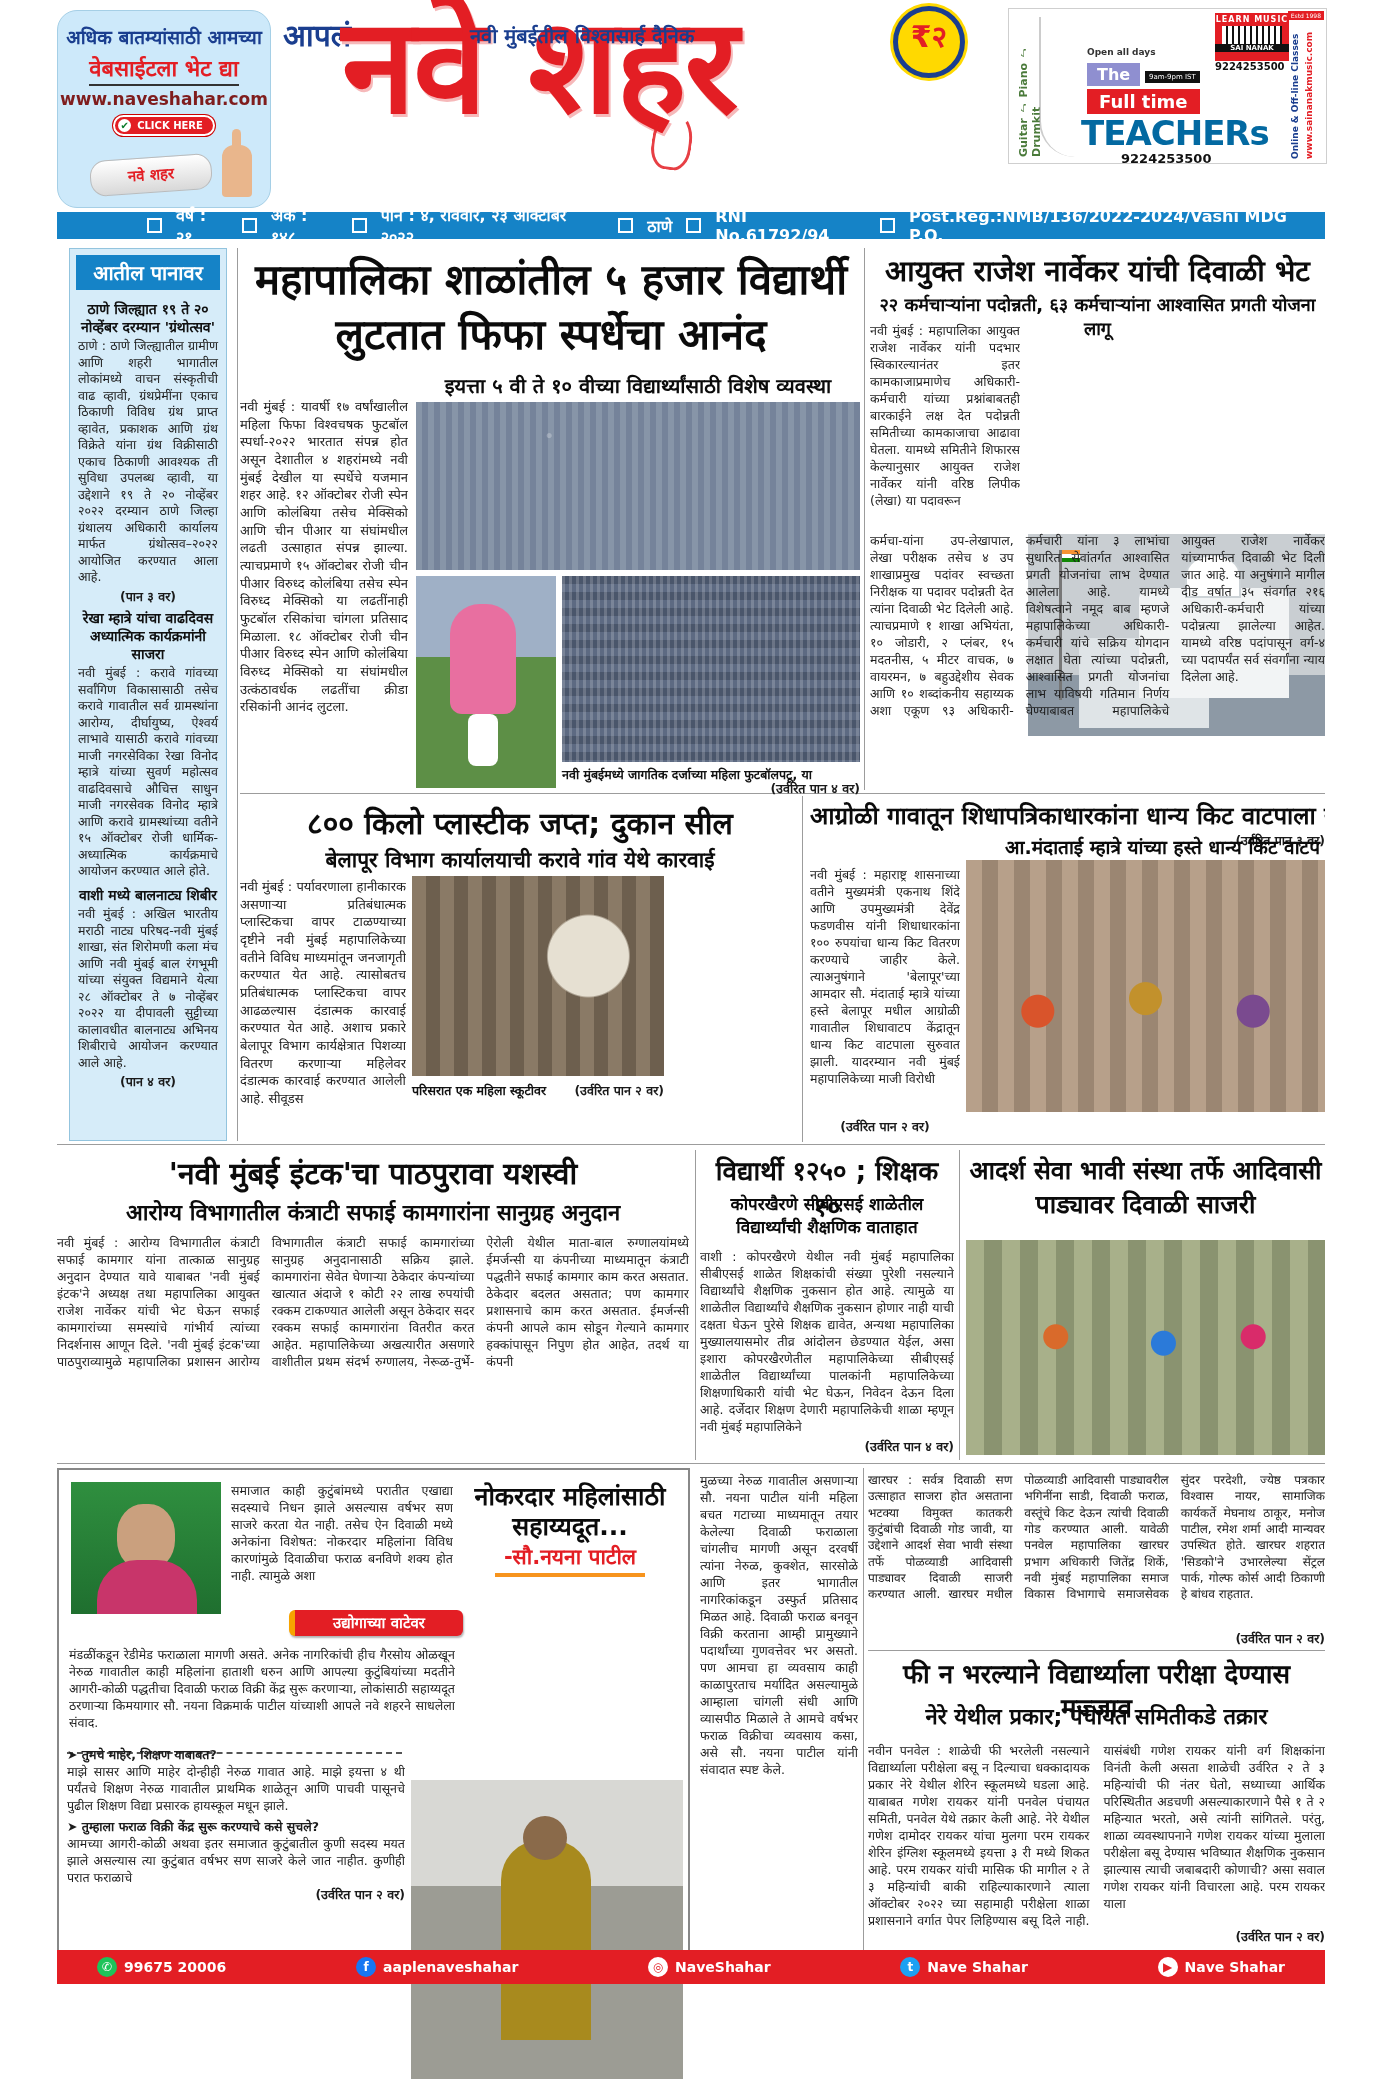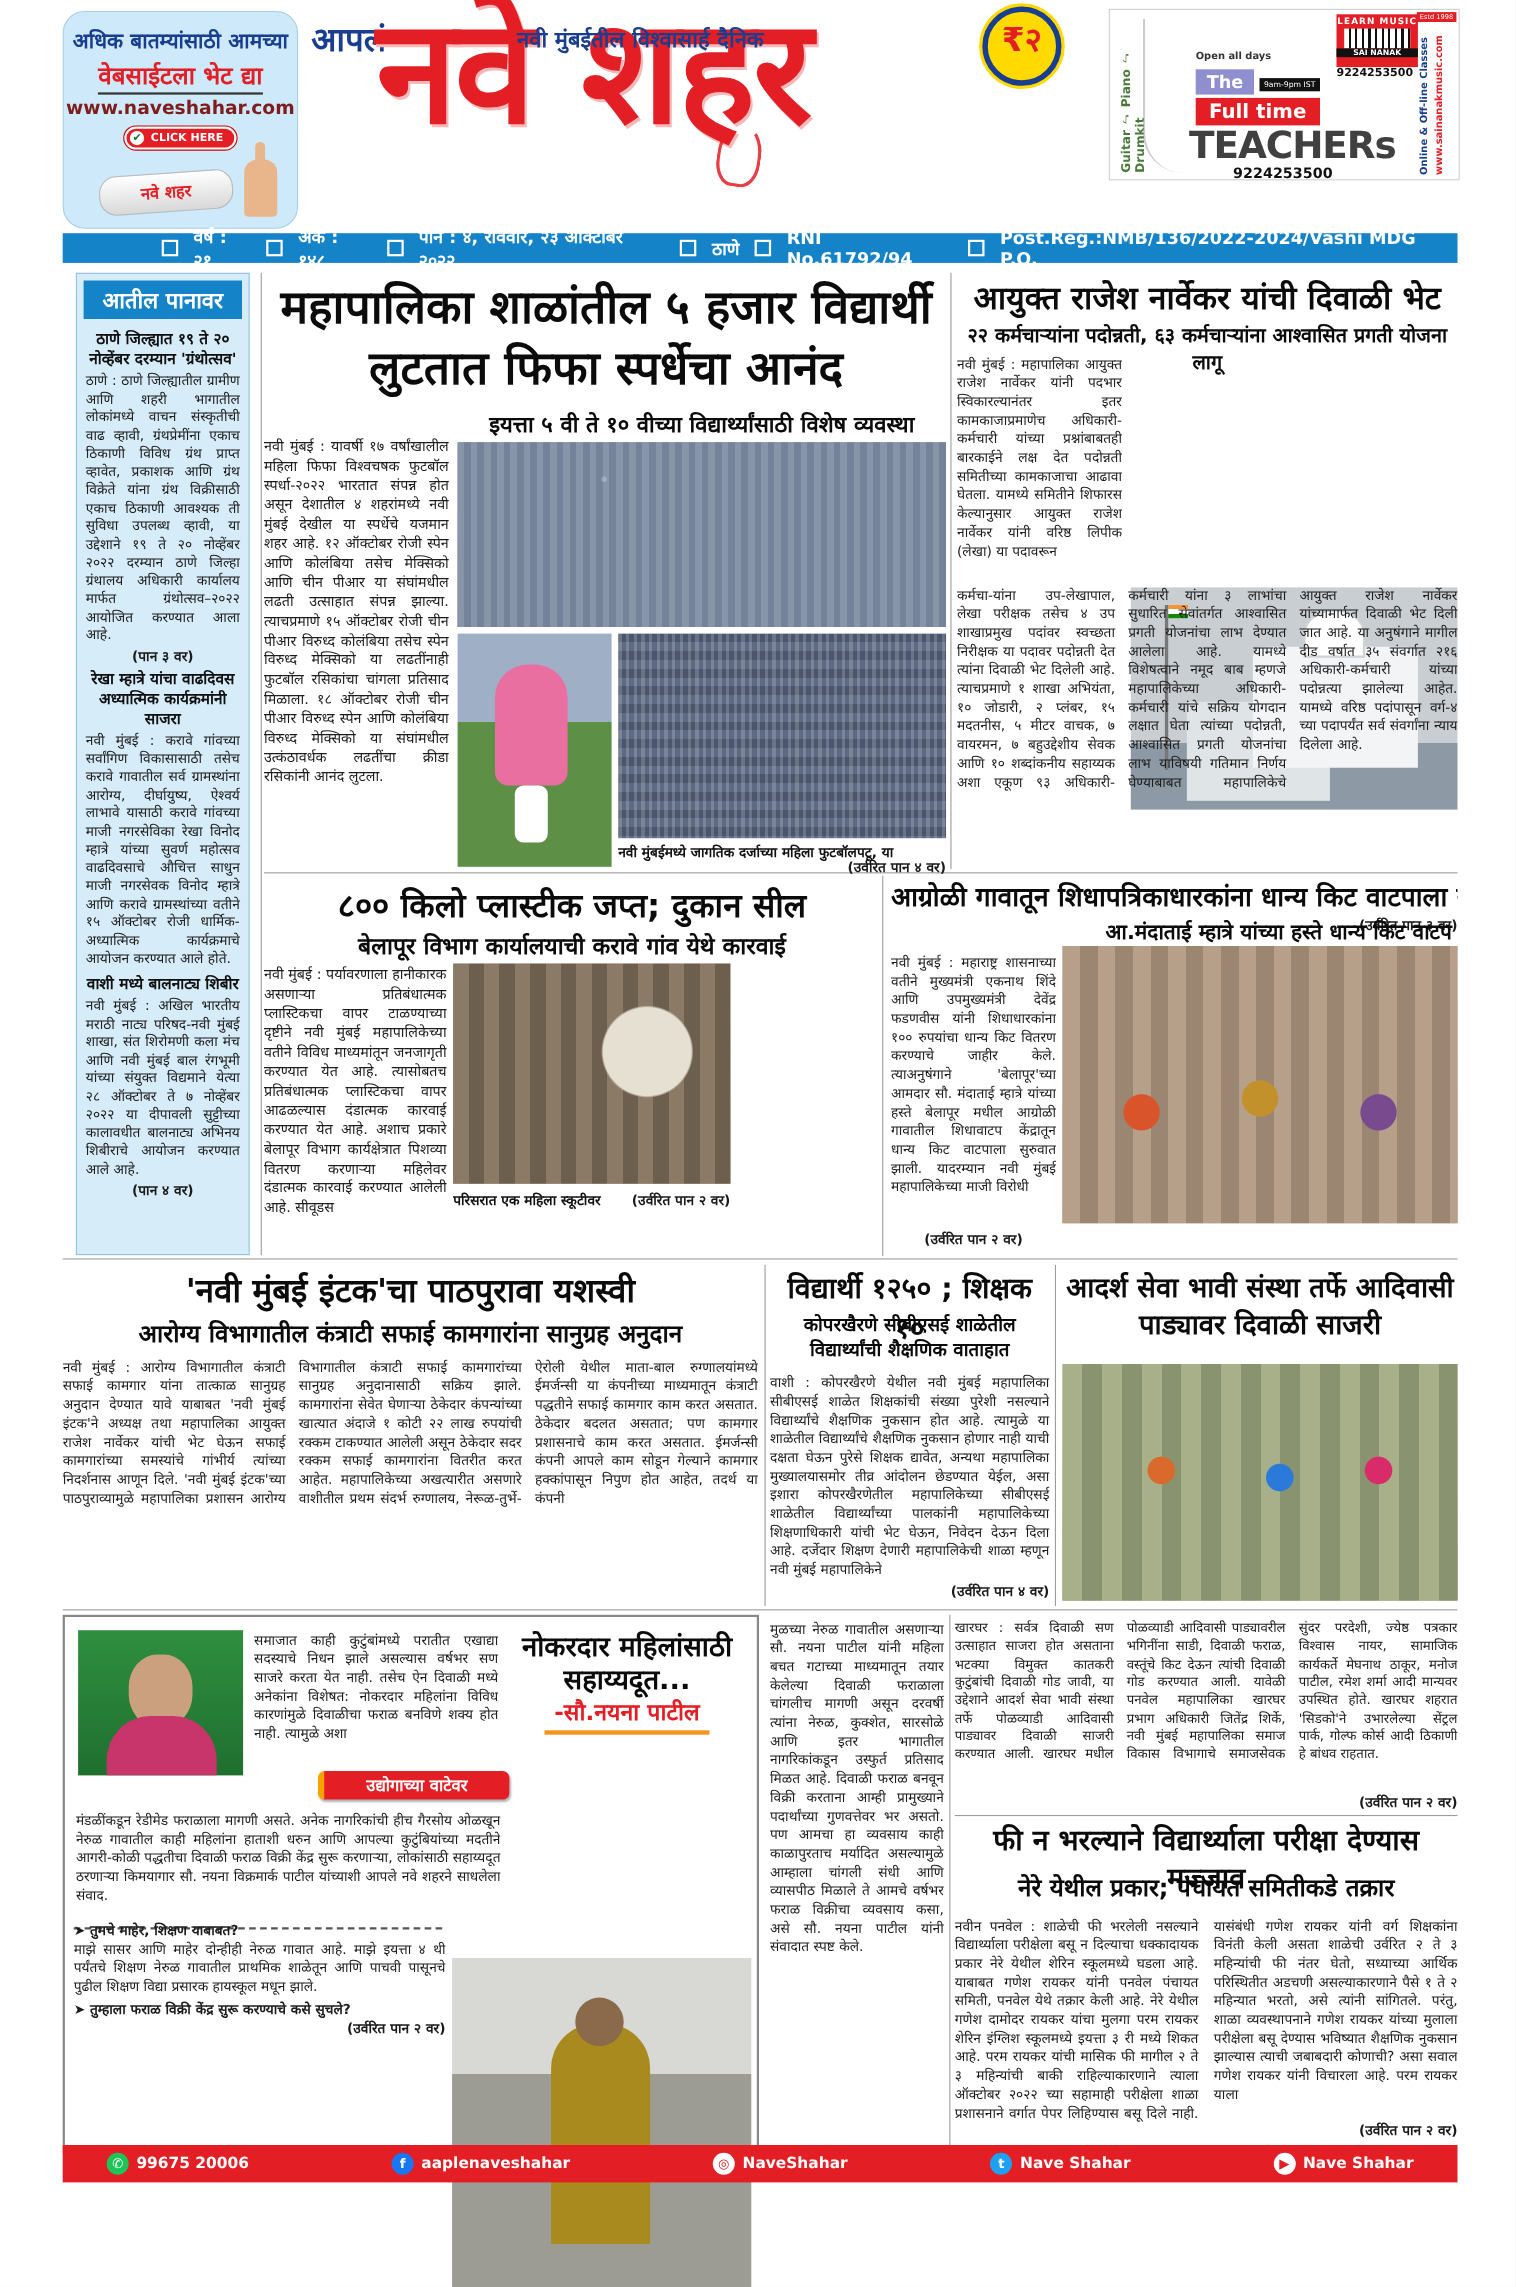--- a/index.html
+++ b/index.html
@@ -32,21 +32,21 @@
   .ganesh{left:652px;top:112px;width:34px;height:52px;border:3px solid #e31e24;border-radius:50% 50% 40% 40%;
           border-top-color:transparent;transform:rotate(8deg);opacity:.85;}
   .music-ad{left:1008px;top:8px;width:317px;height:154px;background:#fff;border:1px solid #cfcfcf;overflow:hidden;}
   .vert{writing-mode:vertical-rl;transform:rotate(180deg);}
   .ad-instruments{left:8px;top:6px;height:142px;font-size:11px;font-weight:bold;color:#4a7a3a;}
   .ad-guitar{left:30px;top:8px;width:34px;height:140px;border-left:2px solid #9a9a9a;border-radius:0 0 0 60px;opacity:.5;}
   .ad-open{left:78px;top:38px;font-size:9px;font-weight:bold;color:#333;}
   .ad-the{left:78px;top:54px;background:#8f8fd0;color:#fff;font-weight:bold;font-size:16px;padding:2px 10px;}
   .ad-hours{left:136px;top:62px;background:#111;color:#fff;font-size:7px;padding:2px 4px;}
   .ad-full{left:78px;top:80px;background:#e31e24;color:#fff;font-weight:bold;font-size:18px;padding:2px 12px;}
-  .ad-teachers{left:72px;top:104px;font-size:34px;font-weight:800;color:#404040;letter-spacing:-1px;}
+  .ad-teachers{left:72px;top:104px;font-size:34px;font-weight:800;color:#0369a1;letter-spacing:-1px;}
   .ad-phone-bot{left:112px;top:142px;font-size:13px;font-weight:bold;color:#111;}
   .ad-learnbox{left:206px;top:4px;width:74px;height:48px;background:#e31e24;color:#fff;text-align:center;}
   .ad-learnbox .lm{font-size:8px;font-weight:bold;letter-spacing:1px;margin-top:2px;}
   .ad-learnbox .keys{margin:2px auto 0;width:60px;height:18px;background:repeating-linear-gradient(90deg,#fff 0 4px,#111 4px 6px);}
   .ad-learnbox .sn{font-size:7px;font-weight:bold;background:#111;color:#fff;}
   .ad-phone-top{left:206px;top:52px;font-size:10px;font-weight:bold;color:#111;}
   .ad-online{right:26px;top:8px;height:142px;font-size:9px;font-weight:bold;color:#1a3e8f;}
   .ad-site{right:12px;top:8px;height:142px;font-size:9px;font-weight:bold;color:#e31e24;}
   .ad-corner{right:2px;top:2px;background:#e31e24;color:#fff;font-size:6px;padding:1px 3px;}
   
@@ -263,20 +263,21 @@
       <div class="byline-red">-सौ.नयना पाटील</div>
       <div class="under-orange"></div>
     </div>
     <div class="abs badge" style="left:230px;top:140px;width:168px;height:26px;">उद्योगाच्या वाटेवर</div>
     <div class="abs body-txt" style="left:10px;top:176px;width:386px;height:98px;overflow:hidden;font-size:12.5px;">मंडळींकडून रेडीमेड फराळाला मागणी असते. अनेक नागरिकांची हीच गैरसोय ओळखून नेरुळ गावातील काही महिलांना हाताशी धरुन आणि आपल्या कुटुंबियांच्या मदतीने आगरी-कोळी पद्धतीचा दिवाळी फराळ विक्री केंद्र सुरू करणाऱ्या, लोकांसाठी सहाय्यदूत ठरणाऱ्या किमयागार सौ. नयना विक्रमार्क पाटील यांच्याशी आपले नवे शहरने साधलेला संवाद.</div>
     <div class="abs dashed" style="left:8px;top:282px;width:335px;"></div>
     <div class="abs" style="left:8px;top:276px;width:338px;height:186px;overflow:hidden;">
       <div class="body-txt q" style="font-size:12.5px;">➤ तुमचे माहेर, शिक्षण याबाबत?</div>
       <div class="body-txt" style="font-size:12.5px;">माझे सासर आणि माहेर दोन्हीही नेरुळ गावात आहे. माझे इयत्ता ४ थी पर्यंतचे शिक्षण नेरुळ गावातील प्राथमिक शाळेतून आणि पाचवी पासूनचे पुढील शिक्षण विद्या प्रसारक हायस्कूल मधून झाले.</div>
       <div class="body-txt q" style="font-size:12.5px;margin-top:4px;">➤ तुम्हाला फराळ विक्री केंद्र सुरू करण्याचे कसे सुचले?</div>
+      <div class="body-txt" style="font-size:12.5px;">आमच्या आगरी-कोळी अथवा इतर समाजात कुटुंबातील कुणी सदस्य मयत झाले असल्यास त्या कुटुंबात वर्षभर सण साजरे केले जात नाहीत. कुणीही परात फराळाचे</div>
       <div class="note" style="text-align:right;">(उर्वरित पान २ वर)</div>
     </div>
     <div class="abs photo ph-kitchen" style="left:352px;top:178px;width:272px;height:302px;"></div>
   </div>
   <div class="abs body-txt" style="left:700px;top:1472px;width:158px;height:482px;overflow:hidden;font-size:12.5px;">मुळच्या नेरुळ गावातील असणाऱ्या सौ. नयना पाटील यांनी महिला बचत गटाच्या माध्यमातून तयार केलेल्या दिवाळी फराळाला चांगलीच मागणी असून दरवर्षी त्यांना नेरुळ, कुक्शेत, सारसोळे आणि इतर भागातील नागरिकांकडून उस्फुर्त प्रतिसाद मिळत आहे. दिवाळी फराळ बनवून विक्री करताना आम्ही प्रामुख्याने पदार्थांच्या गुणवत्तेवर भर असतो. पण आमचा हा व्यवसाय काही काळापुरताच मर्यादित असल्यामुळे आम्हाला चांगली संधी आणि व्यासपीठ मिळाले ते आमचे वर्षभर फराळ विक्रीचा व्यवसाय कसा, असे सौ. नयना पाटील यांनी संवादात स्पष्ट केले.</div>
 
   <div class="abs hl" style="left:868px;top:1658px;width:457px;font-size:26px;line-height:1.3;">फी न भरल्याने विद्यार्थ्याला परीक्षा देण्यास मज्जाव</div>
   <div class="abs hl" style="left:868px;top:1700px;width:457px;font-size:22px;">नेरे येथील प्रकार; पंचायत समितीकडे तक्रार</div>
   <div class="abs body-txt cols2" style="left:868px;top:1742px;width:457px;height:192px;overflow:hidden;font-size:12.5px;">नवीन पनवेल : शाळेची फी भरलेली नसल्याने विद्यार्थ्याला परीक्षेला बसू न दिल्याचा धक्कादायक प्रकार नेरे येथील शेरिन स्कूलमध्ये घडला आहे. याबाबत गणेश रायकर यांनी पनवेल पंचायत समिती, पनवेल येथे तक्रार केली आहे. नेरे येथील गणेश दामोदर रायकर यांचा मुलगा परम रायकर शेरिन इंग्लिश स्कूलमध्ये इयत्ता ३ री मध्ये शिकत आहे. परम रायकर यांची मासिक फी मागील २ ते ३ महिन्यांची बाकी राहिल्याकारणाने त्याला ऑक्टोबर २०२२ च्या सहामाही परीक्षेला शाळा प्रशासनाने वर्गात पेपर लिहिण्यास बसू दिले नाही. यासंबंधी गणेश रायकर यांनी वर्ग शिक्षकांना विनंती केली असता शाळेची उर्वरित २ ते ३ महिन्यांची फी नंतर घेतो, सध्याच्या आर्थिक परिस्थितीत अडचणी असल्याकारणाने पैसे १ ते २ महिन्यात भरतो, असे त्यांनी सांगितले. परंतु, शाळा व्यवस्थापनाने गणेश रायकर यांच्या मुलाला परीक्षेला बसू देण्यास भविष्यात शैक्षणिक नुकसान झाल्यास त्याची जबाबदारी कोणाची? असा सवाल गणेश रायकर यांनी विचारला आहे. परम रायकर याला</div>
   <div class="abs note" style="left:1180px;top:1928px;width:145px;text-align:right;">(उर्वरित पान २ वर)</div>

